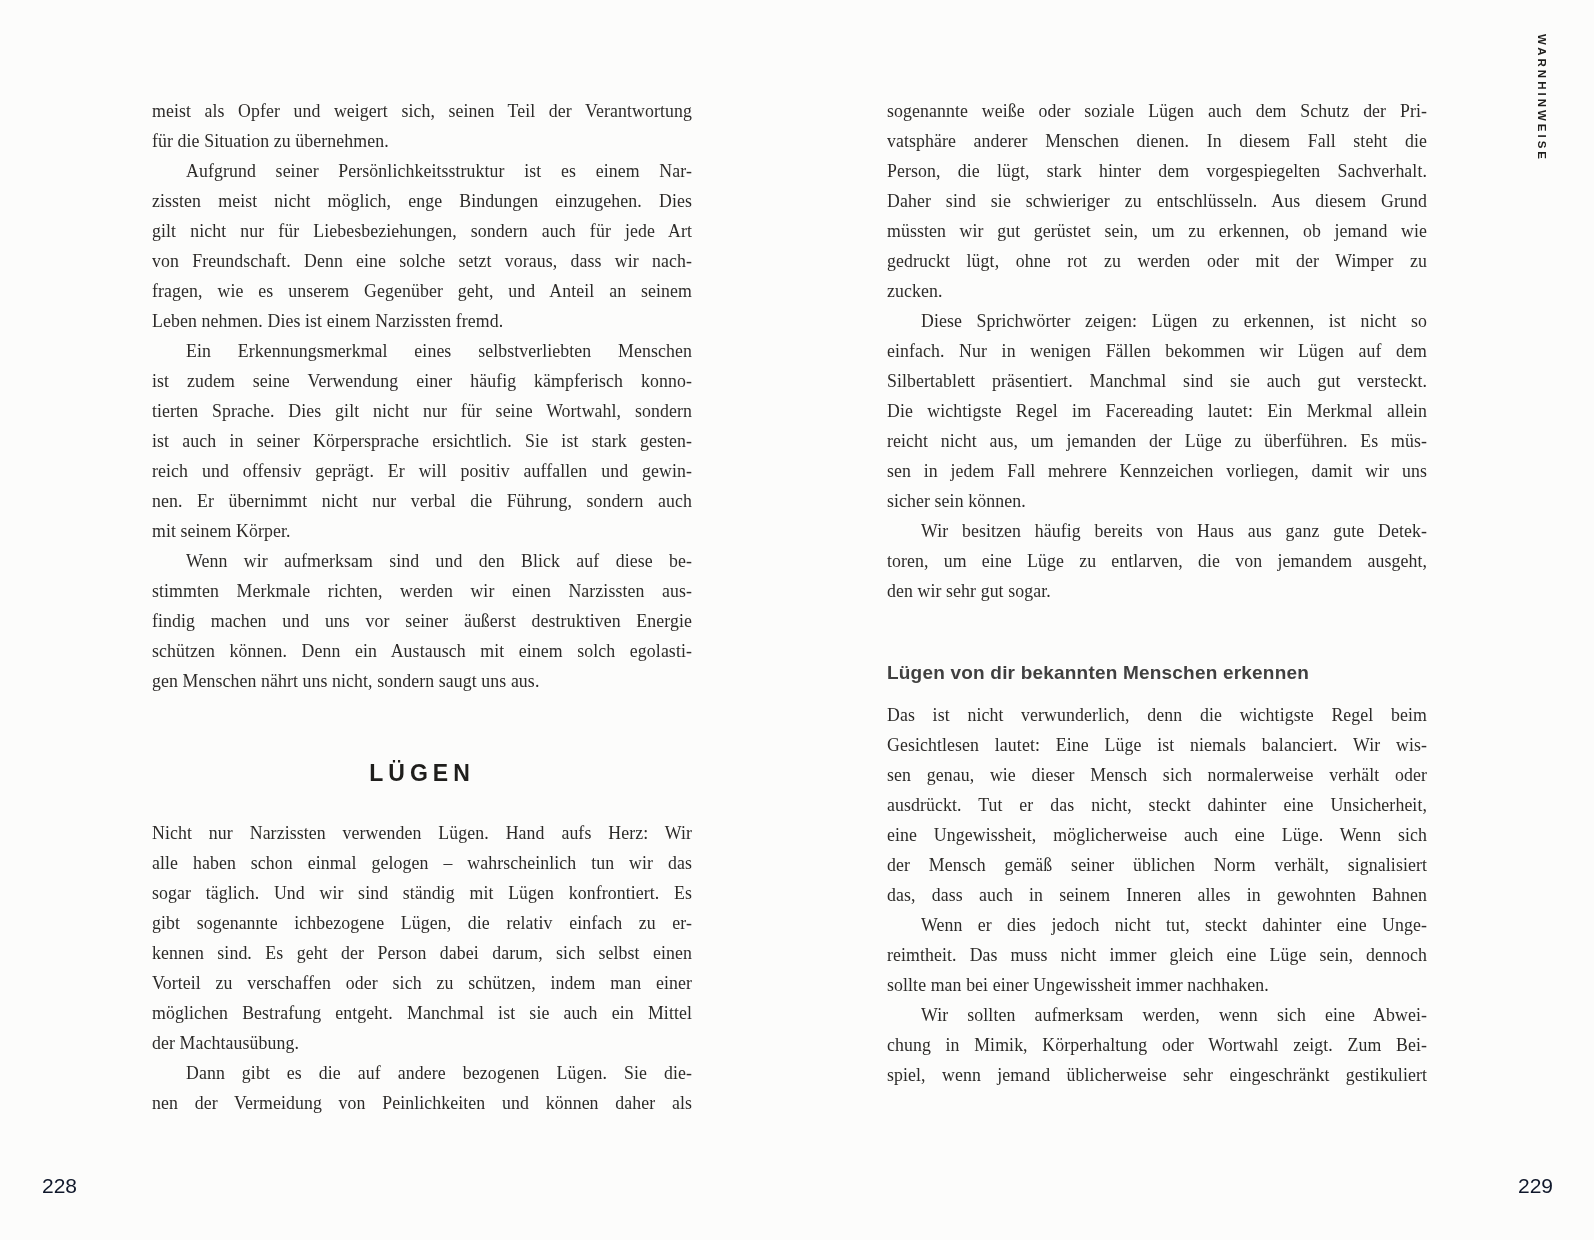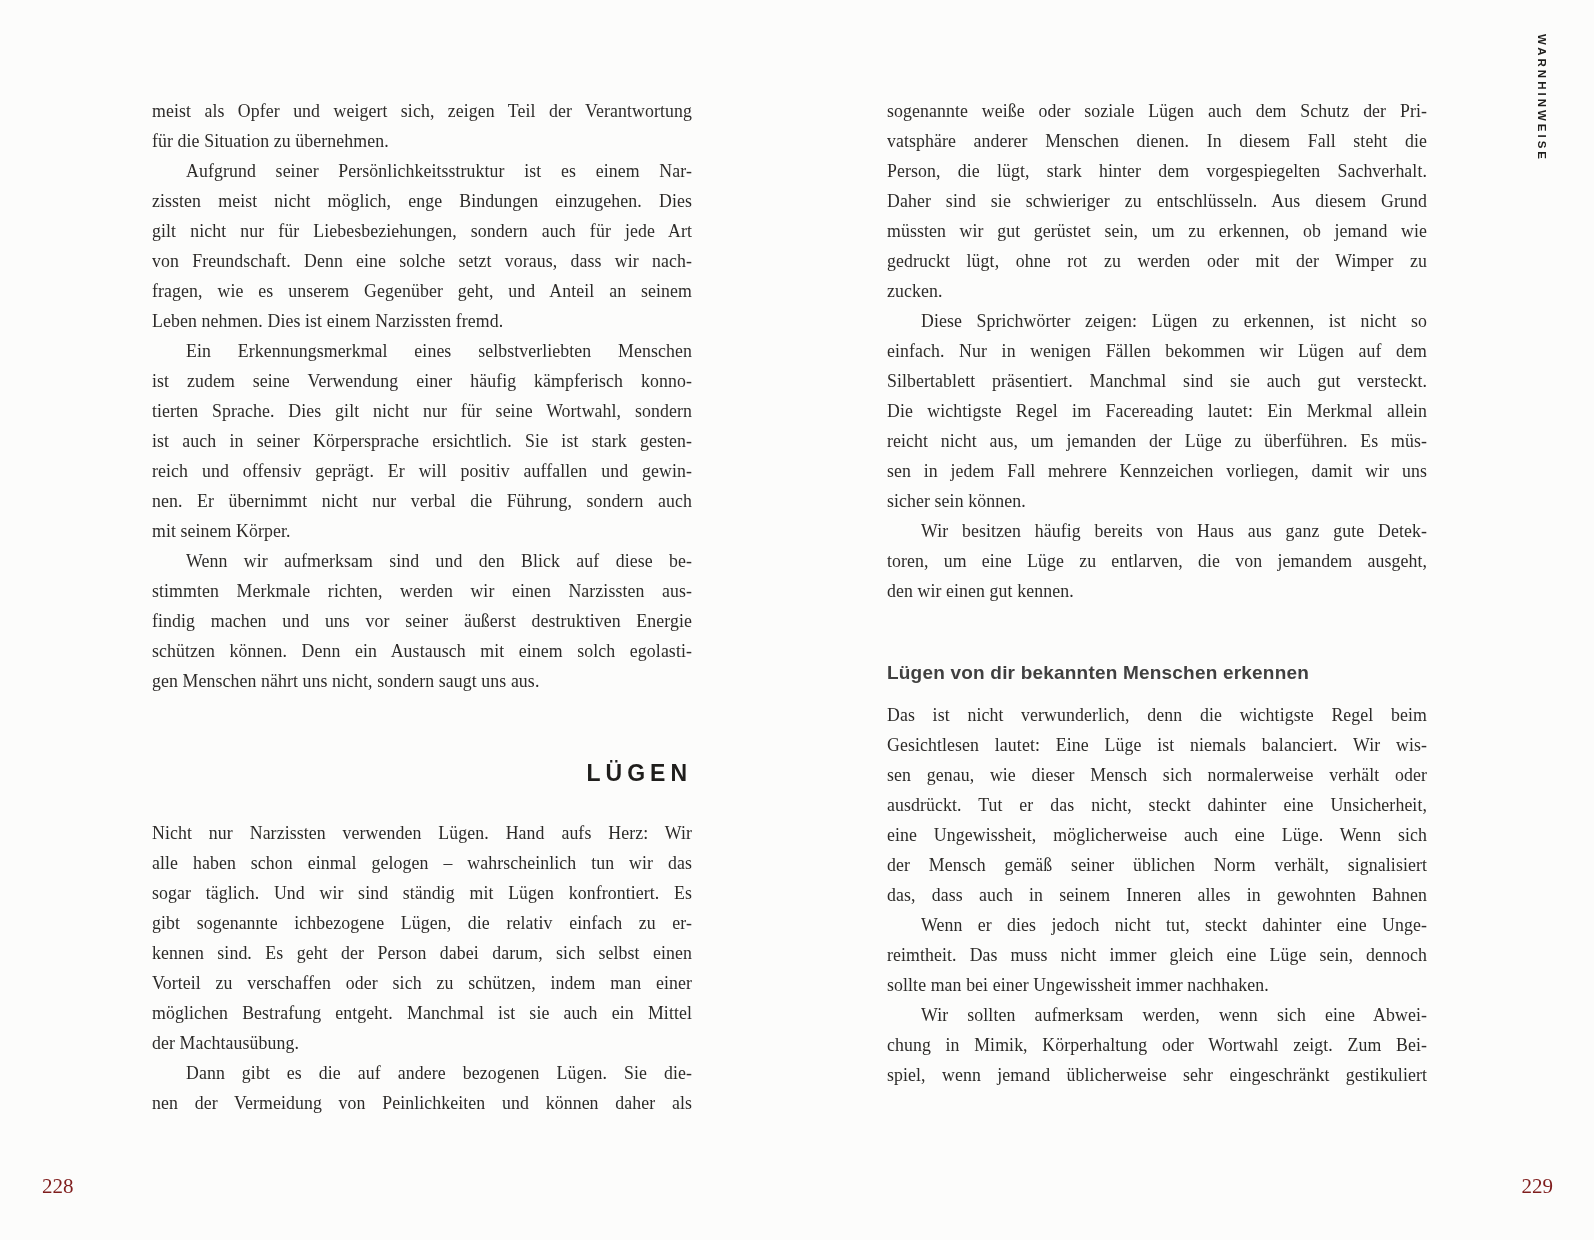--- a/index.html
+++ b/index.html
@@ -42,21 +42,21 @@
   }
   .line.indent {
     text-indent: 34px;
   }
 
   .chapter-heading {
     margin-top: 62px;
     margin-bottom: 30px;
     height: 30px;
     line-height: 30px;
-    text-align: right;
+    text-align: center;
     font-family: "Liberation Sans", sans-serif;
     font-weight: 700;
     font-size: 23px;
     letter-spacing: 5px;
     color: #1f1e1c;
   }
   .section-heading {
     margin-top: 52px;
     margin-bottom: 12px;
     height: 30px;
@@ -77,38 +77,38 @@
     font-family: "Liberation Sans", sans-serif;
     font-weight: 700;
     font-size: 11.5px;
     letter-spacing: 3px;
     color: #1f1e1c;
   }
 
   .page-number {
     position: absolute;
     top: 1174px;
-    font-family: Liberation Serif, serif;
+    font-family: Liberation Sans, sans-serif;
     font-size: 21px;
-    color: #7f1d1d;
+    color: #0f172a;
   }
   .page-number.pn-left  { left: 42px; }
   .page-number.pn-right { right: 41px; }
 </style>
 </head>
 <body>
 
 <div class="spread">
 
   <div class="running-head">WARNHINWEISE</div>
 
   <div class="page page-left">
     <div class="text-column col-left">
         <div class="paragraph">
-          <div class="line">meist als Opfer und weigert sich, zeigen Teil der Verantwortung</div>
+          <div class="line">meist als Opfer und weigert sich, seinen Teil der Verantwortung</div>
           <div class="line last">für die Situation zu übernehmen.</div>
         </div>
         <div class="paragraph">
           <div class="line indent">Aufgrund seiner Persönlichkeitsstruktur ist es einem Nar-</div>
           <div class="line">zissten meist nicht möglich, enge Bindungen einzugehen. Dies</div>
           <div class="line">gilt nicht nur für Liebesbeziehungen, sondern auch für jede Art</div>
           <div class="line">von Freundschaft. Denn eine solche setzt voraus, dass wir nach-</div>
           <div class="line">fragen, wie es unserem Gegenüber geht, und Anteil an seinem</div>
           <div class="line last">Leben nehmen. Dies ist einem Narzissten fremd.</div>
         </div>
@@ -163,21 +163,21 @@
           <div class="line">einfach. Nur in wenigen Fällen bekommen wir Lügen auf dem</div>
           <div class="line">Silbertablett präsentiert. Manchmal sind sie auch gut versteckt.</div>
           <div class="line">Die wichtigste Regel im Facereading lautet: Ein Merkmal allein</div>
           <div class="line">reicht nicht aus, um jemanden der Lüge zu überführen. Es müs-</div>
           <div class="line">sen in jedem Fall mehrere Kennzeichen vorliegen, damit wir uns</div>
           <div class="line last">sicher sein können.</div>
         </div>
         <div class="paragraph">
           <div class="line indent">Wir besitzen häufig bereits von Haus aus ganz gute Detek-</div>
           <div class="line">toren, um eine Lüge zu entlarven, die von jemandem ausgeht,</div>
-          <div class="line last">den wir einen gut kennen.</div>
+          <div class="line last">den wir sehr gut sogar.</div>
         </div>
         <div class="section-heading">Lügen von dir bekannten Menschen erkennen</div>
         <div class="paragraph">
           <div class="line">Das ist nicht verwunderlich, denn die wichtigste Regel beim</div>
           <div class="line">Gesichtlesen lautet: Eine Lüge ist niemals balanciert. Wir wis-</div>
           <div class="line">sen genau, wie dieser Mensch sich normalerweise verhält oder</div>
           <div class="line">ausdrückt. Tut er das nicht, steckt dahinter eine Unsicherheit,</div>
           <div class="line">eine Ungewissheit, möglicherweise auch eine Lüge. Wenn sich</div>
           <div class="line">der Mensch gemäß seiner üblichen Norm verhält, signalisiert</div>
           <div class="line">das, dass auch in seinem Inneren alles in gewohnten Bahnen</div>

